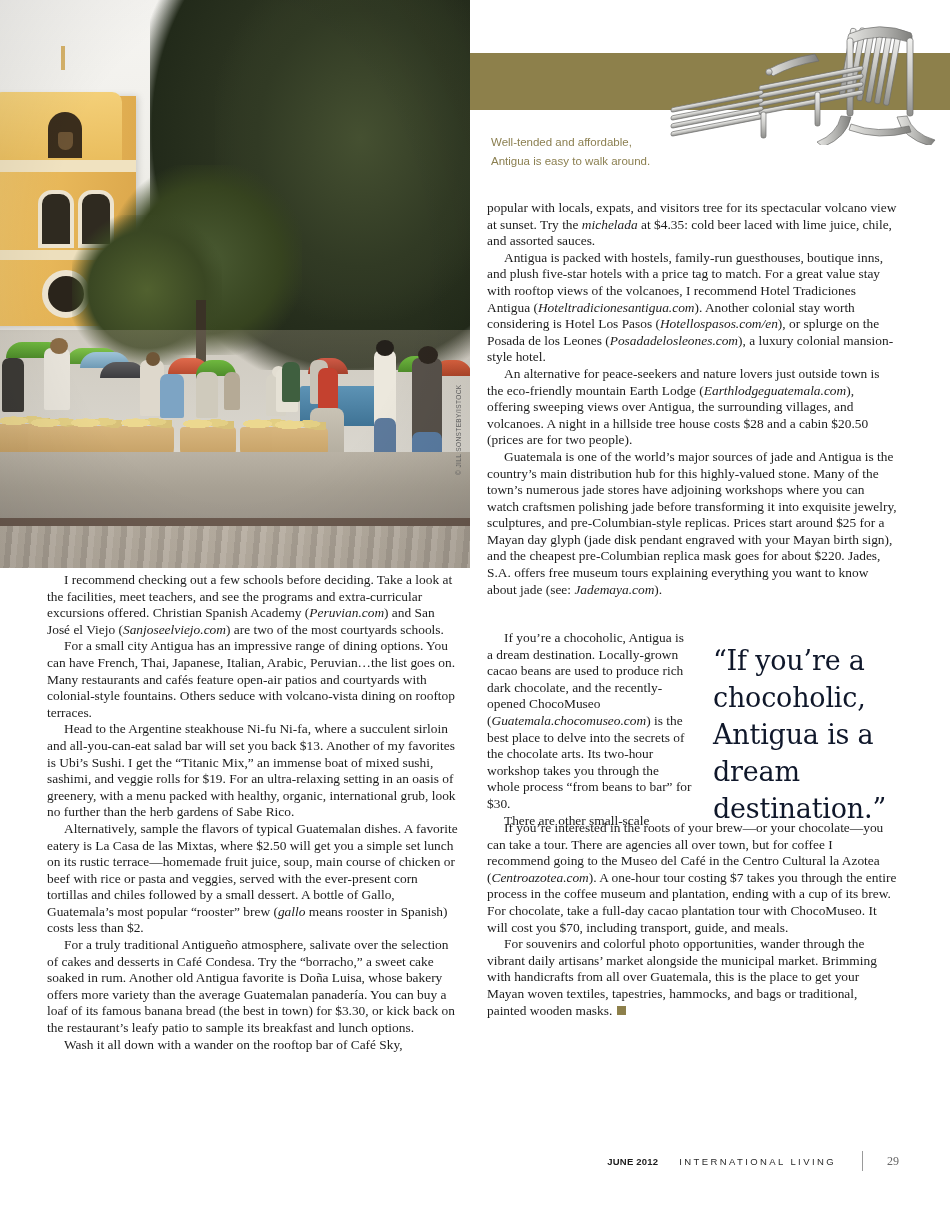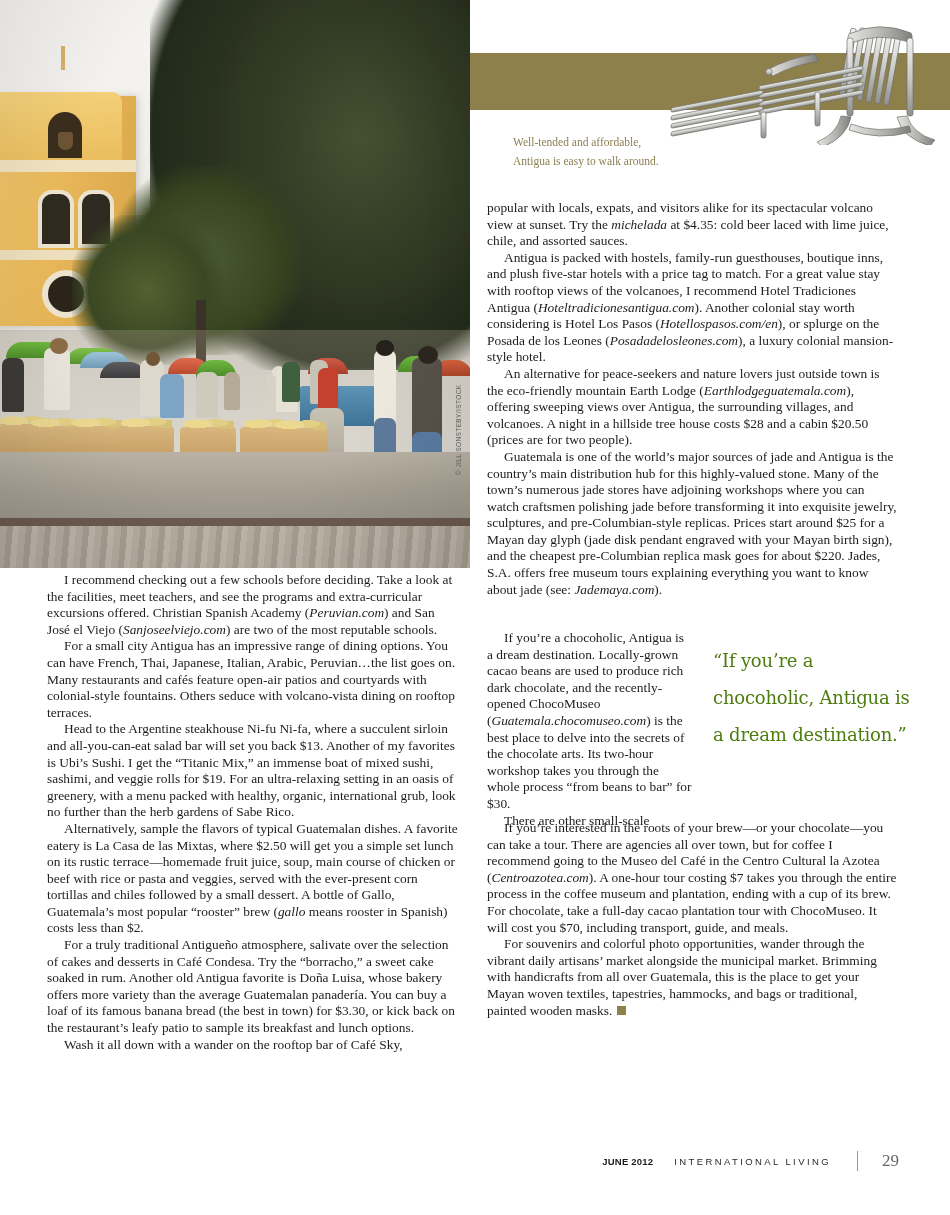--- a/index.html
+++ b/index.html
@@ -180,24 +180,24 @@
     position: absolute;
     left: 655px;
     top: 20px;
     width: 295px;
     height: 125px;
   }
 
   
   #caption {
     position: absolute;
-    left: 513px;
+    left: 491px;
     top: 133px;
     width: 160px;
-    font-family: Liberation Serif, serif;
+    font-family: Liberation Sans, sans-serif;
     font-size: 11.5px;
     line-height: 19px;
     color: #8b7f50;
   }
 
   
   .col {
     position: absolute;
     font-family: "Liberation Serif", serif;
     font-size: 13.4px;
@@ -229,23 +229,23 @@
     top: 572px;
     width: 412px;
   }
 
   #pullquote {
     position: absolute;
     left: 713px;
     top: 642px;
     width: 200px;
     font-family: "DejaVu Serif", serif;
-    font-size: 18px;
+    font-size: 27px;
     line-height: 37px;
-    color: #4d7c0f;
+    color: #0f172a;
     letter-spacing: -.2px;
   }
 
   .endmark {
     display: inline-block;
     width: 9px; height: 9px;
     background: #8d804b;
     margin-left: 5px;
     vertical-align: baseline;
   }
@@ -277,21 +277,21 @@
     margin-left: 9px;
   }
   #footer-rule {
     width: 1px;
     height: 20px;
     background: #9a9a9a;
     margin: 0 12px 0 14px;
   }
   #footer-page {
     font-family: "Liberation Serif", serif;
-    font-size: 17px;
+    font-size: 12px;
     color: #666;
   }
 </style>
 </head>
 <body>
 
 <div id="photo">
   <div class="ph-layer ph-sky"></div>
 
   <div class="ph-layer ph-church"></div>
@@ -420,40 +420,40 @@
       <rect x="160" y="72" width="5" height="34" rx="2"></rect>
       <rect x="106" y="92" width="5" height="26" rx="2"></rect>
       <path d="M196 104 q26 10 58 2 l2 6 q-32 9 -62 -2 z" fill="url(#wg2)"></path>
     </g>
   </svg>
 </div>
 
 <div id="caption">Well-tended and affordable, Antigua is easy to walk around.</div>
 
 <div class="col" id="col-right-top">
-    <p class="noind"><span>popular with locals, expats, and visitors alike for its spectacular volcano view at sunset. Try the </span><em>michelada</em><span> at $4.35: cold beer laced with lime juice, chile, and assorted sauces.</span></p>
+    <p class="noind"><span>popular with locals, expats, and visitors tree for its spectacular volcano view at sunset. Try the </span><em>michelada</em><span> at $4.35: cold beer laced with lime juice, chile, and assorted sauces.</span></p>
     <p><span>Antigua is packed with hostels, family-run guesthouses, boutique inns, and plush five-star hotels with a price tag to match. For a great value stay with rooftop views of the volcanoes, I recommend Hotel Tradiciones Antigua (</span><em>Hoteltradicionesantigua.com</em><span>). Another colonial stay worth considering is Hotel Los Pasos (</span><em>Hotellospasos.com/en</em><span>), or splurge on the Posada de los Leones (</span><em>Posadadelosleones.com</em><span>), a luxury colonial mansion-style hotel.</span></p>
     <p><span>An alternative for peace-seekers and nature lovers just outside town is the eco-friendly mountain Earth Lodge (</span><em>Earthlodgeguatemala.com</em><span>), offering sweeping views over Antigua, the surrounding villages, and volcanoes. A night in a hillside tree house costs $28 and a cabin $20.50 (prices are for two people).</span></p>
     <p><span>Guatemala is one of the world’s major sources of jade and Antigua is the country’s main distribution hub for this highly-valued stone. Many of the town’s numerous jade stores have adjoining workshops where you can watch craftsmen polishing jade before transforming it into exquisite jewelry, sculptures, and pre-Columbian-style replicas. Prices start around $25 for a Mayan day glyph (jade disk pendant engraved with your Mayan birth sign), and the cheapest pre-Columbian replica mask goes for about $220. Jades, S.A. offers free museum tours explaining everything you want to know about jade (see: </span><em>Jademaya.com</em><span>).</span></p>
   </div>
 
 <div class="col" id="col-right-narrow">
     <p><span>If you’re a chocoholic, Antigua is a dream destination. Locally-grown cacao beans are used to produce rich dark chocolate, and the recently-opened ChocoMuseo (</span><em>Guatemala.chocomuseo.com</em><span>) is the best place to delve into the secrets of the chocolate arts. Its two-hour workshop takes you through the whole process “from beans to bar” for $30.</span></p>
     <p><span>There are other small-scale</span></p>
   </div>
 
 <div id="pullquote">“If you’re a chocoholic, Antigua is a dream destination.”</div>
 
 <div class="col" id="col-right-bottom">
     <p><span>If you’re interested in the roots of your brew—or your chocolate—you can take a tour. There are agencies all over town, but for coffee I recommend going to the Museo del Café in the Centro Cultural la Azotea (</span><em>Centroazotea.com</em><span>). A one-hour tour costing $7 takes you through the entire process in the coffee museum and plantation, ending with a cup of its brew. For chocolate, take a full-day cacao plantation tour with ChocoMuseo. It will cost you $70, including transport, guide, and meals.</span></p>
     <p><span>For souvenirs and colorful photo opportunities, wander through the vibrant daily artisans’ market alongside the municipal market. Brimming with handicrafts from all over Guatemala, this is the place to get your Mayan woven textiles, tapestries, hammocks, and bags or traditional, painted wooden masks.</span><span class="endmark"></span></p>
   </div>
 
 <div class="col" id="col-left">
-    <p><span>I recommend checking out a few schools before deciding. Take a look at the facilities, meet teachers, and see the programs and extra-curricular excursions offered. Christian Spanish Academy (</span><em>Peruvian.com</em><span>) and San José el Viejo (</span><em>Sanjoseelviejo.com</em><span>) are two of the most reputable schools.</span></p>
+    <p><span>I recommend checking out a few schools before deciding. Take a look at the facilities, meet teachers, and see the programs and extra-curricular excursions offered. Christian Spanish Academy (</span><em>Peruvian.com</em><span>) and San José el Viejo (</span><em>Sanjoseelviejo.com</em><span>) are two of the most courtyards schools.</span></p>
     <p><span>For a small city Antigua has an impressive range of dining options. You can have French, Thai, Japanese, Italian, Arabic, Peruvian…the list goes on. Many restaurants and cafés feature open-air patios and courtyards with colonial-style fountains. Others seduce with volcano-vista dining on rooftop terraces.</span></p>
     <p><span>Head to the Argentine steakhouse Ni-fu Ni-fa, where a succulent sirloin and all-you-can-eat salad bar will set you back $13. Another of my favorites is Ubi’s Sushi. I get the “Titanic Mix,” an immense boat of mixed sushi, sashimi, and veggie rolls for $19. For an ultra-relaxing setting in an oasis of greenery, with a menu packed with healthy, organic, international grub, look no further than the herb gardens of Sabe Rico.</span></p>
     <p><span>Alternatively, sample the flavors of typical Guatemalan dishes. A favorite eatery is La Casa de las Mixtas, where $2.50 will get you a simple set lunch on its rustic terrace—homemade fruit juice, soup, main course of chicken or beef with rice or pasta and veggies, served with the ever-present corn tortillas and chiles followed by a small dessert. A bottle of Gallo, Guatemala’s most popular “rooster” brew (</span><em>gallo</em><span> means rooster in Spanish) costs less than $2.</span></p>
     <p><span>For a truly traditional Antigueño atmosphere, salivate over the selection of cakes and desserts in Café Condesa. Try the “borracho,” a sweet cake soaked in rum. Another old Antigua favorite is Doña Luisa, whose bakery offers more variety than the average Guatemalan panadería. You can buy a loaf of its famous banana bread (the best in town) for $3.30, or kick back on the restaurant’s leafy patio to sample its breakfast and lunch options.</span></p>
     <p><span>Wash it all down with a wander on the rooftop bar of Café Sky,</span></p>
   </div>
 
 <div id="footer">
   <span id="footer-issue">JUNE 2012</span>
   <span id="footer-brand">INTERNATIONAL LIVING</span>

